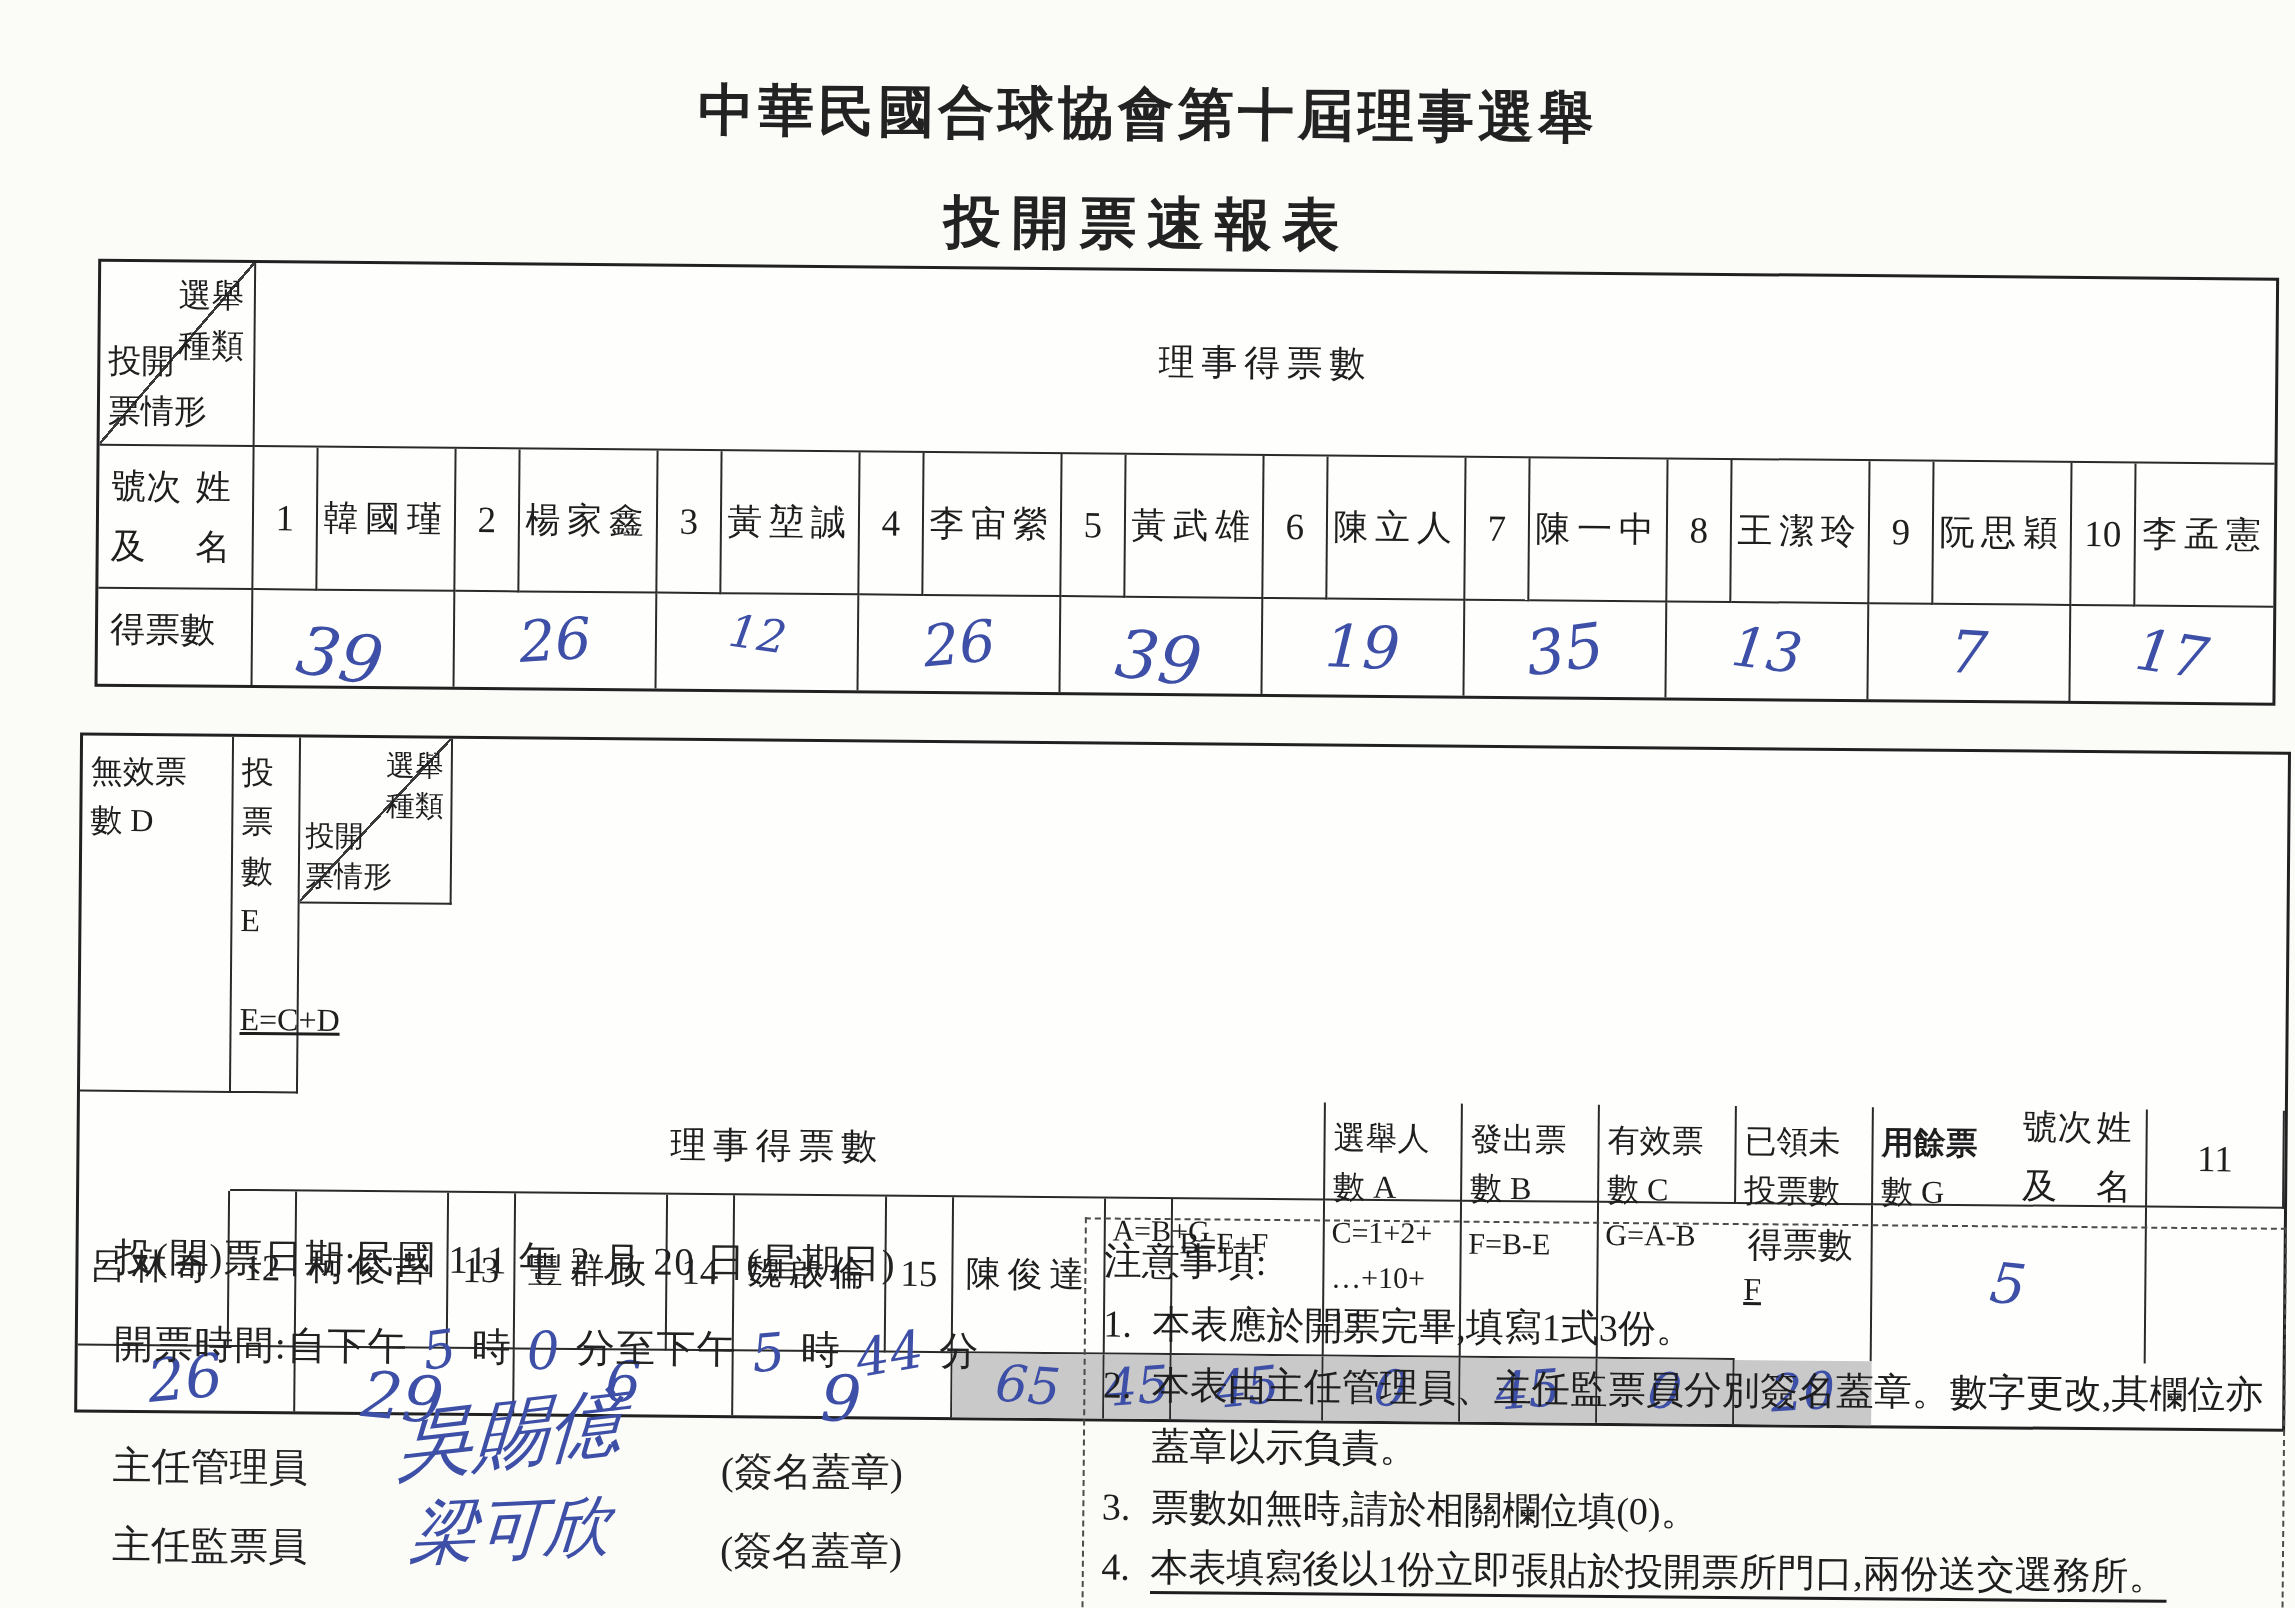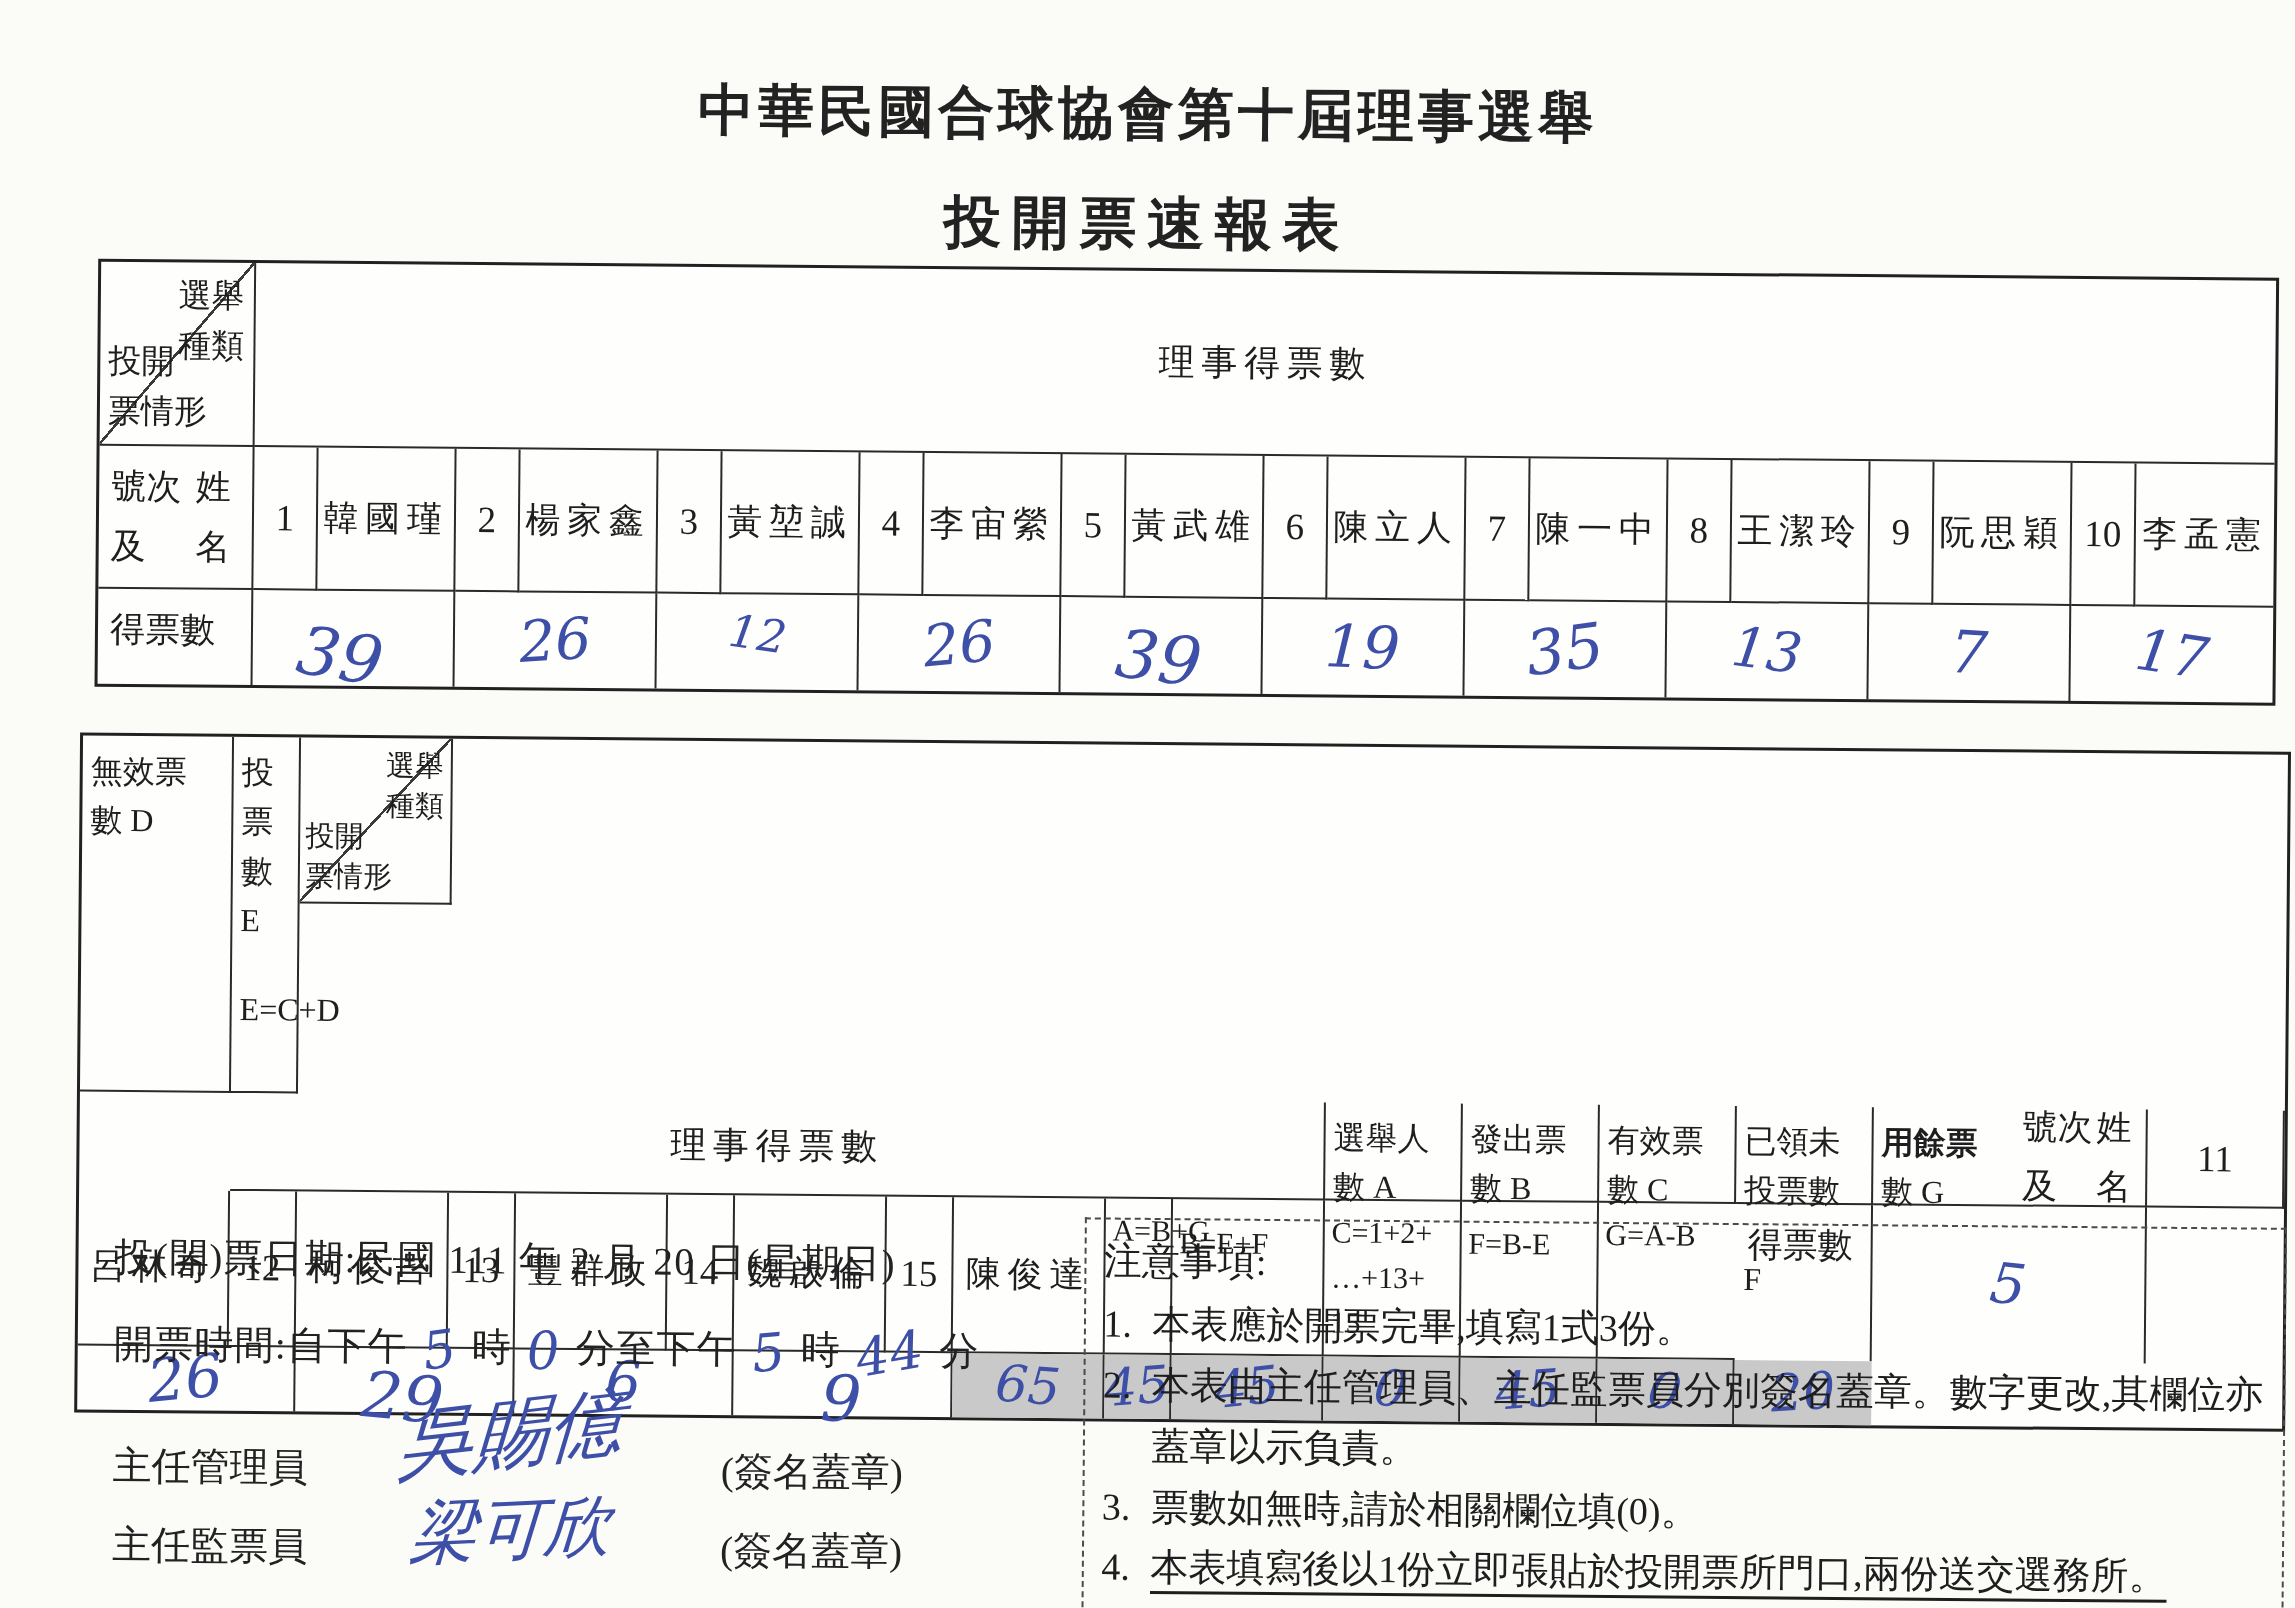--- a/index.html
+++ b/index.html
@@ -33,21 +33,21 @@
   #table2 .corner .tr{top:6.7px;right:6.7px;line-height:1.4;}
   #table2 .corner .bl{bottom:5.3px;left:5.3px;line-height:1.4;}
 
   .widehdr{font-size:36px;letter-spacing:6.7px;}
   .rowlabel{justify-content:flex-start;padding-left:12px;text-align:left;line-height:1.7;font-size:35px;}
   .numcell{font-size:37px;font-family:"Liberation Serif",serif;}
   .namecell{font-size:35px;letter-spacing:6.7px;}
 
   .stathdr{align-items:flex-start;justify-content:flex-start;padding:10.7px 8px;text-align:left;
            font-size:32px;line-height:1.55;flex-direction:column;display:flex;}
-  .stathdr .gap{margin-top:39px;}
+  .stathdr .gap{margin-top:49px;text-decoration:underline;}
   .formula{align-items:flex-start;justify-content:flex-start;padding:9.4px 6.7px;text-align:left;
            font-size:30px;line-height:1.5;flex-direction:column;display:flex;}
   .span2{grid-column:span 2;}
   .gray{background:#c9c9c9;}
 
   .hw{font-family:"DejaVu Serif",serif;font-style:italic;color:#3d4fa6;display:inline-block;}
   .votecell .hw{line-height:1;}
 
   .footline{position:absolute;font-size:39px;white-space:nowrap;color:#222;}
   #dateLine{left:124px;top:1237px;letter-spacing:1.3px;}
@@ -203,21 +203,21 @@
       <div class="c numcell">15</div>
       <div class="c namecell">陳俊達</div>
       <div class="c formula">
         <span style="display: block;">A=B+G</span>
       </div>
       <div class="c formula">
         <span style="display: block; margin-top: 12px;">B=E+F</span>
       </div>
       <div class="c formula">
         <span style="display: block;">C=1+2+</span>
-        <span style="display: block;">…+13+</span>
+        <span style="display: block;">…+10+</span>
         <span style="display: block;">15</span>
       </div>
       <div class="c formula">
         <span style="display: block; margin-top: 10px;">F=B-E</span>
       </div>
       <div class="c formula nr">
         <span style="display: block;">G=A-B</span>
       </div>
       <div class="c rowlabel nb" style="align-items: flex-start; padding-top: 10.7px;">得票數</div>
       <div class="c span2 votecell nb">

